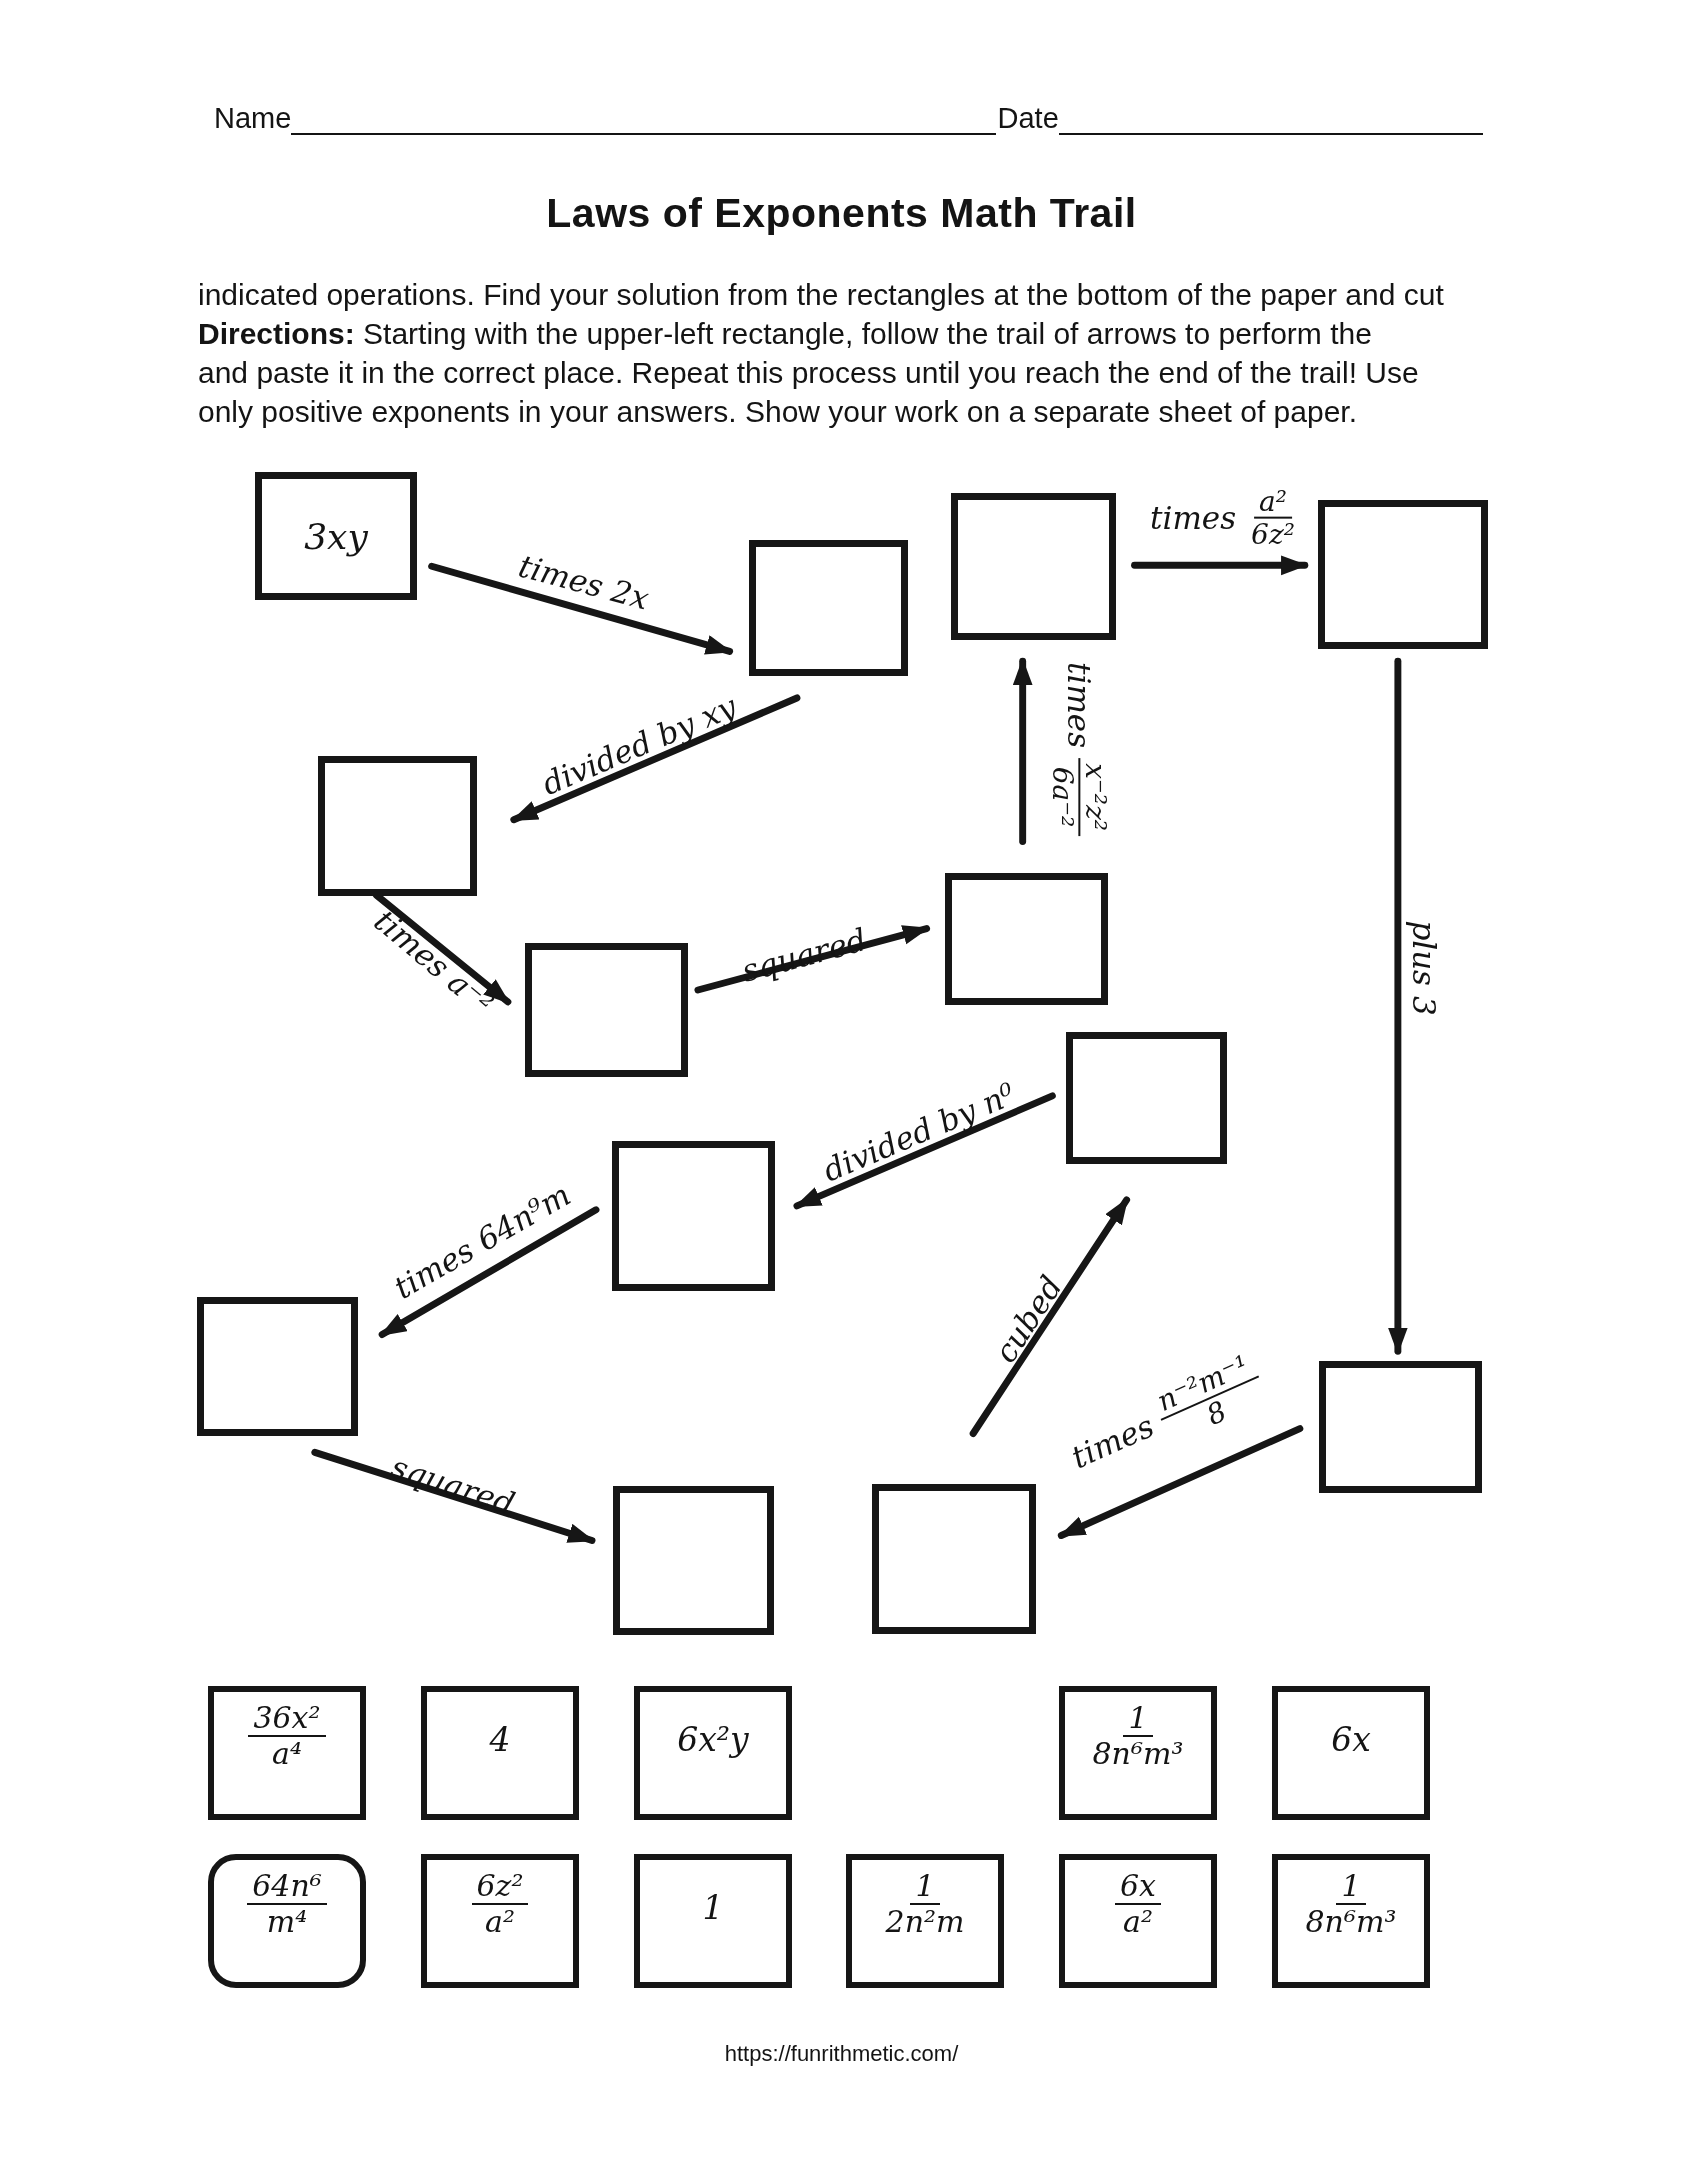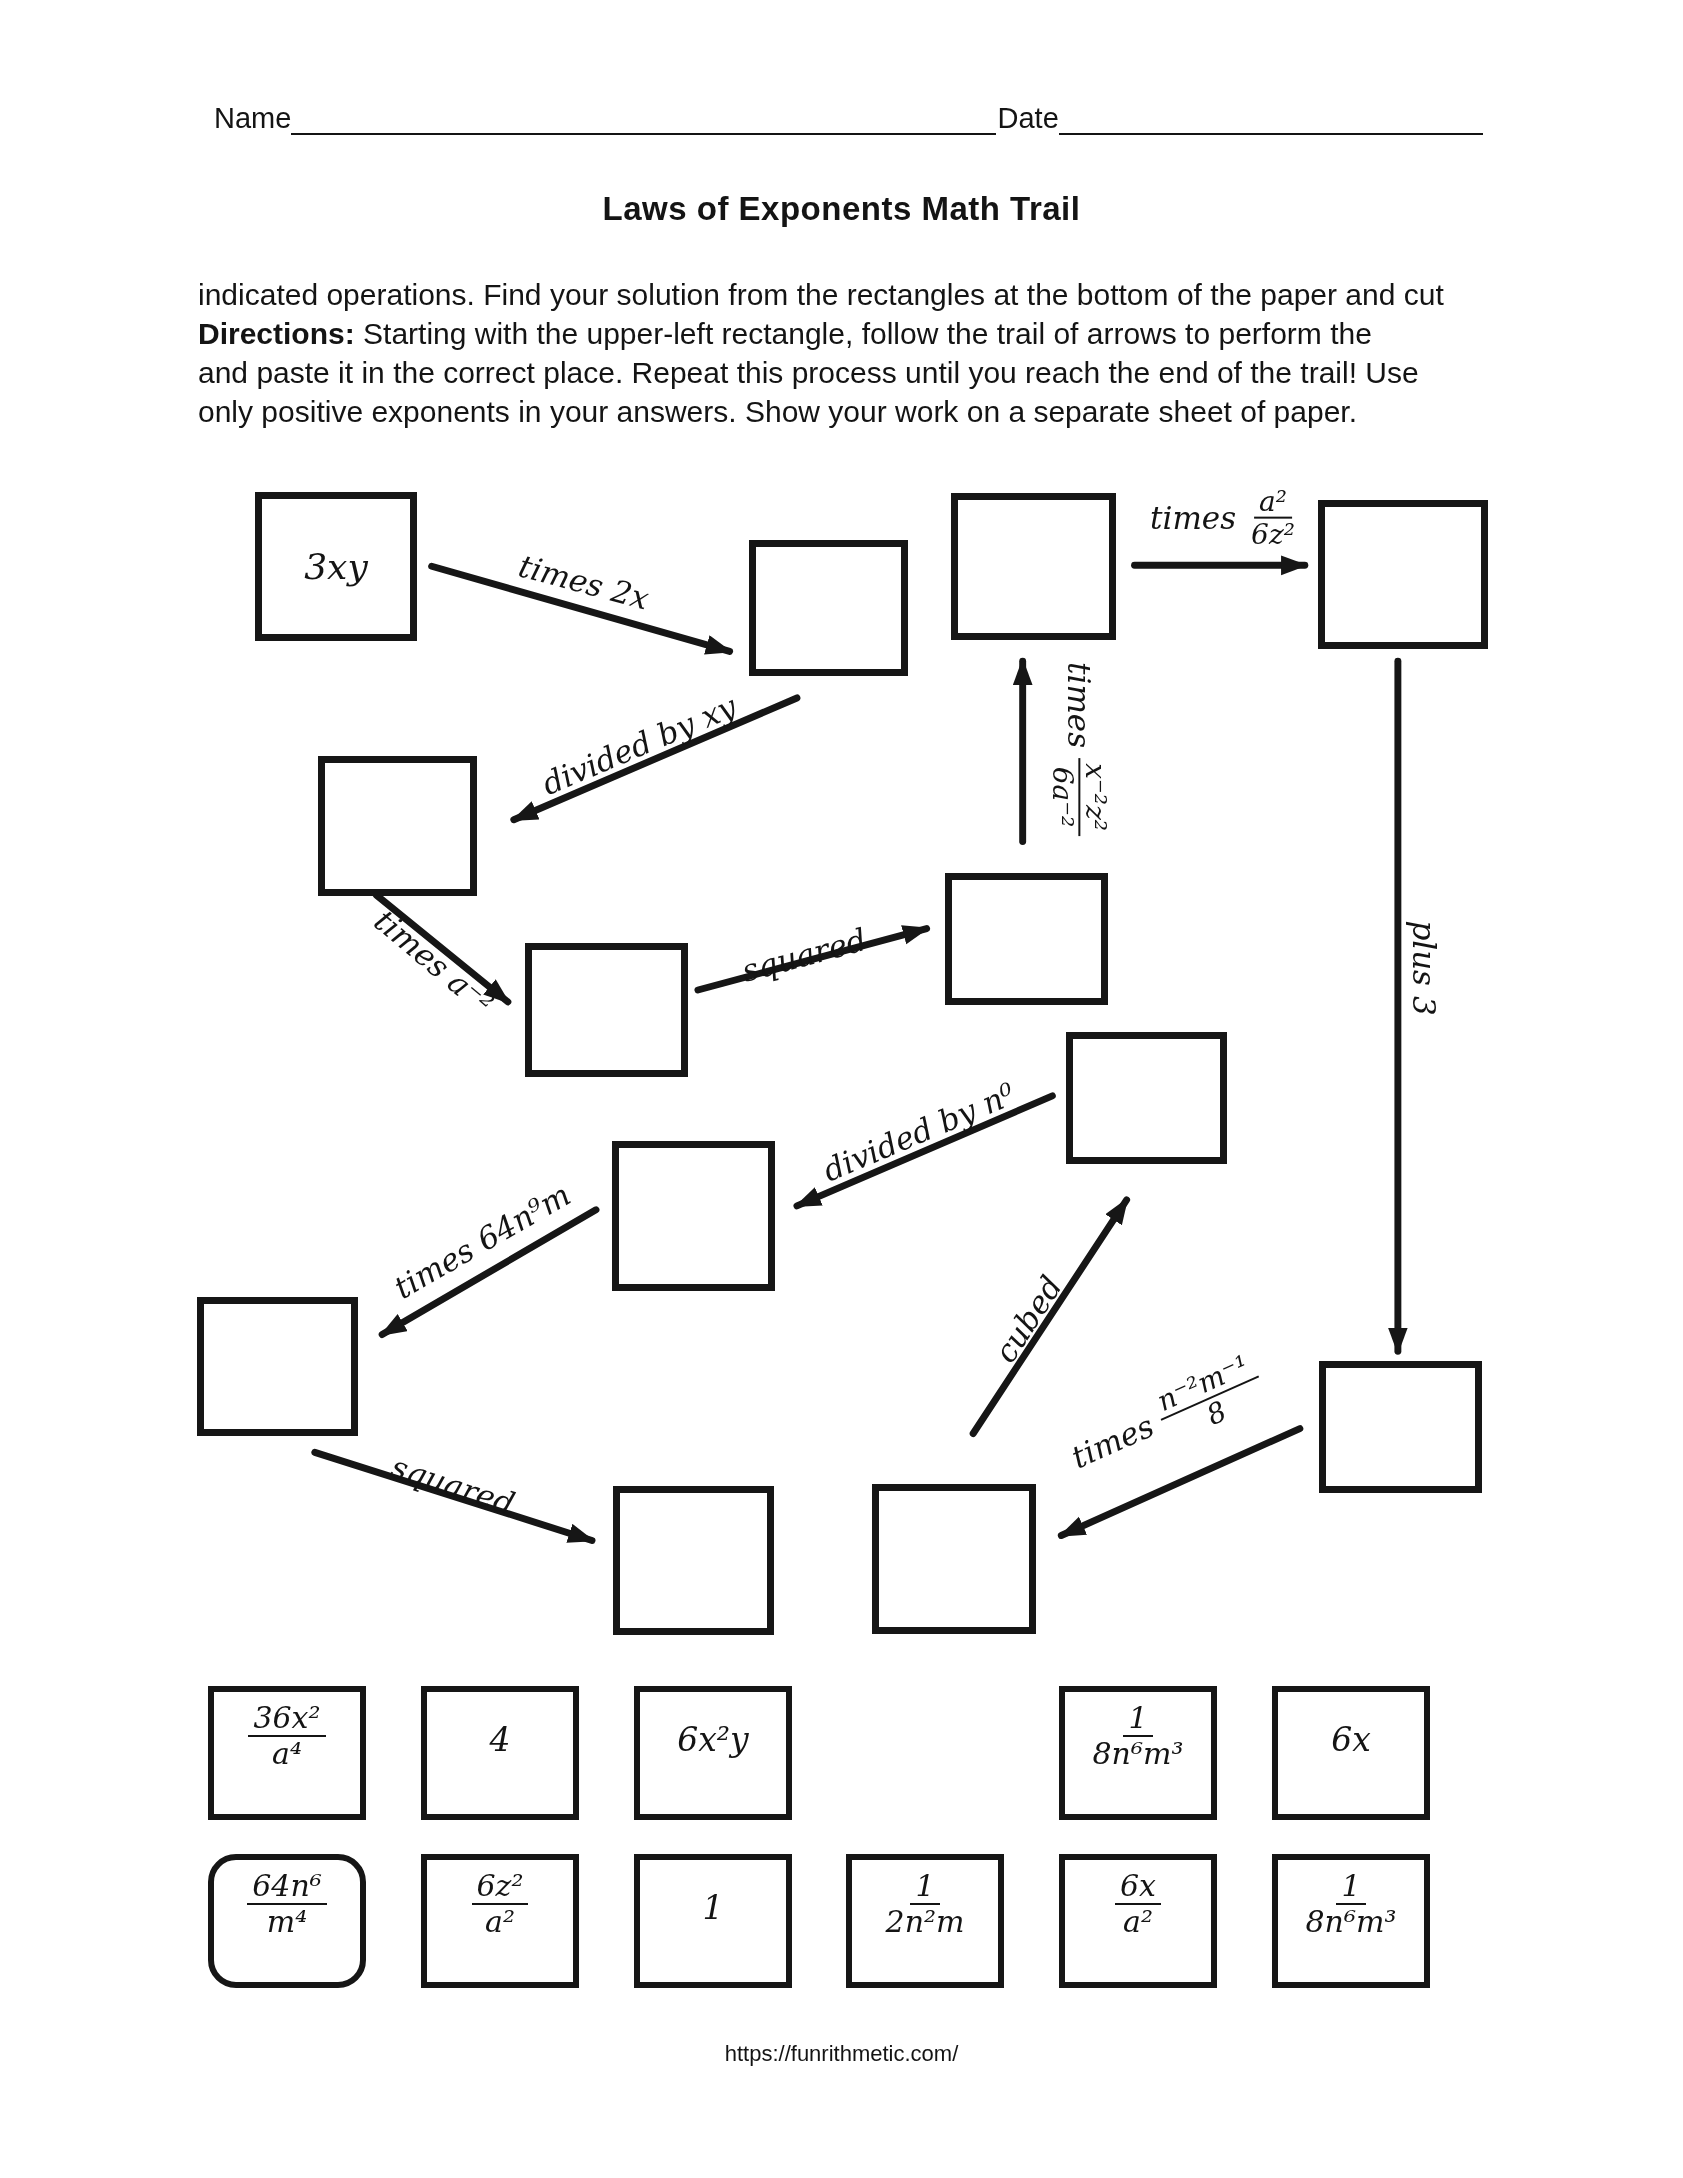--- a/index.html
+++ b/index.html
@@ -8,21 +8,21 @@
 
   
   #namedate{position:absolute;left:198px;top:101px;width:1269px;display:flex;align-items:flex-end;font-size:29px;margin-left:16px;}
   .hlabel{white-space:nowrap;line-height:34px;}
   .wline{border-bottom:2.5px solid #141414;height:30px;}
   #nameline{flex:1.66;margin-right:2px;}
   #dateline{flex:1;}
 
   
   #title{position:absolute;left:0;top:190px;width:1683px;text-align:center;
-         font-size:33px;font-weight:700;letter-spacing:0.5px;}
+         font-size:41px;font-weight:700;letter-spacing:0.5px;}
   #directions{position:absolute;left:198px;top:275px;width:1386px;font-size:30px;line-height:39px;}
   #directions .dline{white-space:nowrap;}
   .dbold{font-weight:700;}
 
   
   .tbox{position:absolute;border:7px solid #161616;background:#fff;box-sizing:border-box;
         display:flex;align-items:center;justify-content:center;}
   .mathtxt{font-family:"DejaVu Serif",serif;font-style:italic;font-size:36px;color:#141414;}
 
   
@@ -78,21 +78,21 @@
     <line class="aline" x1="1033" y1="850" x2="1033" y2="668" marker-end="url(#ah)"></line>
     <line class="aline" x1="1146" y1="571" x2="1318" y2="571" marker-end="url(#ah)"></line>
     <line class="aline" x1="1412" y1="668" x2="1412" y2="1365" marker-end="url(#ah)"></line>
     <line class="aline" x1="1313" y1="1443" x2="1072" y2="1551" marker-end="url(#ah)"></line>
     <line class="aline" x1="983" y1="1448" x2="1138" y2="1212" marker-end="url(#ah)"></line>
     <line class="aline" x1="1063" y1="1107" x2="805" y2="1218" marker-end="url(#ah)"></line>
     <line class="aline" x1="602" y1="1222" x2="386" y2="1348" marker-end="url(#ah)"></line>
     <line class="aline" x1="318" y1="1467" x2="598" y2="1556" marker-end="url(#ah)"></line>
   </svg>
 
-  <div class="tbox" style="left:255px;top:472px;width:162px;height:149px;margin-top:20px;">
+  <div class="tbox" style="left:255px;top:472px;width:162px;height:128px;">
     <span class="mathtxt">3xy</span>
   </div>
   <div class="tbox" style="left:749px;top:540px;width:159px;height:136px;"></div>
   <div class="tbox" style="left:318px;top:756px;width:159px;height:140px;"></div>
   <div class="tbox" style="left:525px;top:943px;width:163px;height:134px;"></div>
   <div class="tbox" style="left:945px;top:873px;width:163px;height:132px;"></div>
   <div class="tbox" style="left:951px;top:493px;width:165px;height:147px;"></div>
   <div class="tbox" style="left:1318px;top:500px;width:170px;height:149px;"></div>
   <div class="tbox" style="left:1319px;top:1361px;width:163px;height:132px;"></div>
   <div class="tbox" style="left:872px;top:1484px;width:164px;height:150px;"></div>

